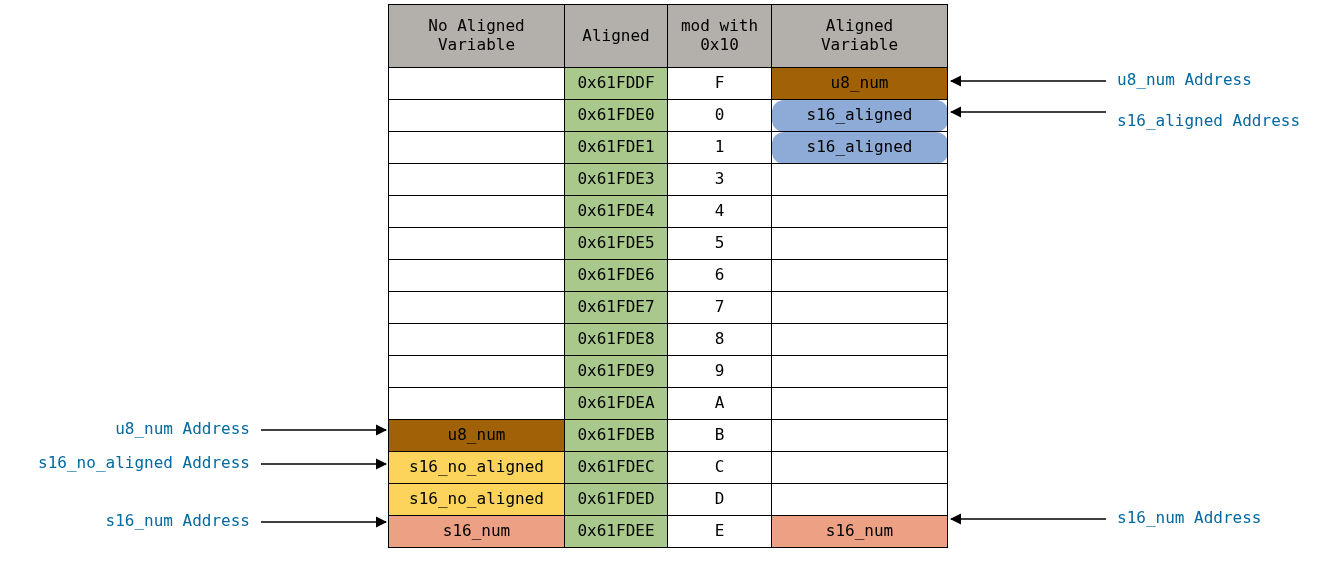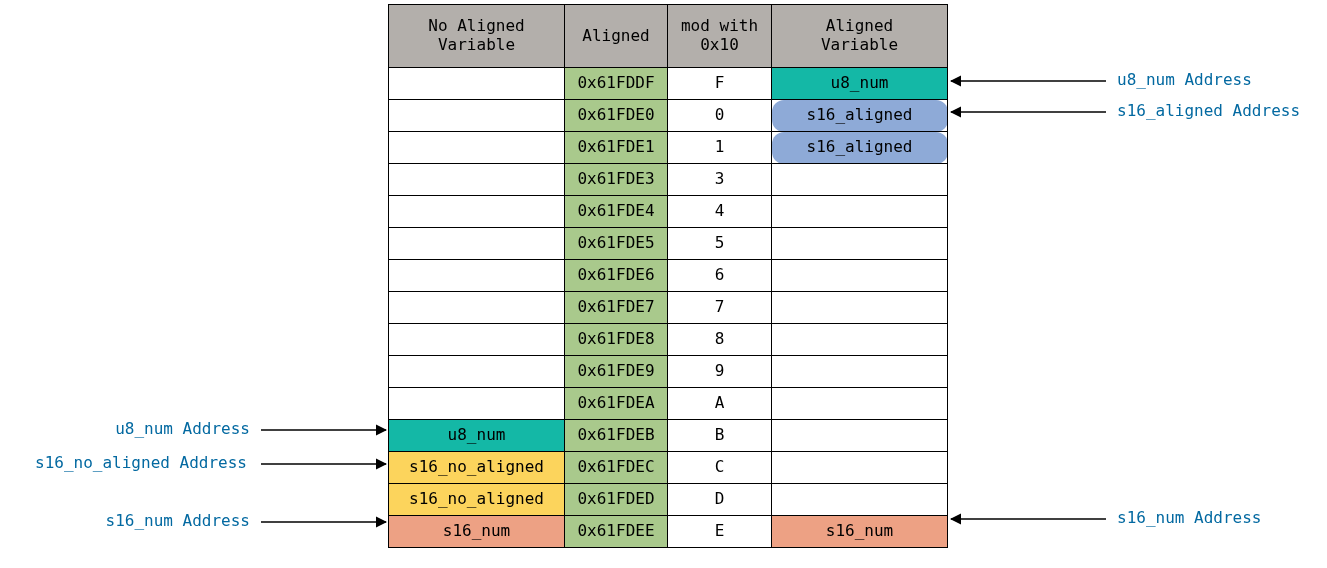--- a/index.html
+++ b/index.html
@@ -39,21 +39,21 @@
     height: 62px;
     vertical-align: middle;
   }
   .col-noaligned { width: 175px; }
   .col-address   { width: 102px; }
   .col-mod       { width: 103px; }
   .col-aligned   { width: 175px; }
 
   .c-none   { background: #ffffff; }
   .c-green  { background: #a9c98c; }
-  .c-cream  { background: #14b8a6; margin-left: 42px; }
+  .c-cream  { background: #a16207; margin-left: 42px; }
   .c-blue   { background: #8eaad7; border-radius: 12px; }
   .c-yellow { background: #fcd45c; margin-left: 19px; }
   .c-salmon { background: #eda184; }
 
   .hdr-line { display: block; text-align: center; }
 
   
   .annotation {
     position: absolute;
     font-size: 16px;
@@ -181,21 +181,21 @@
       <tr>
         <td class="col-noaligned c-salmon">s16_num</td>
         <td class="col-address c-green">0x61FDEE</td>
         <td class="col-mod c-none">E</td>
         <td class="col-aligned c-salmon">s16_num</td>
       </tr>
     </tbody>
 </table>
 
 <div class="annotation ann-left" style="left:0px; top:421px; width:250px;">u8_num Address</div>
-<div class="annotation ann-left" style="left:16px; top:455px; width:250px;text-align:center;">s16_no_aligned Address</div>
+<div class="annotation ann-left" style="left:0px; top:455px; width:250px;">s16_no_aligned Address</div>
 <div class="annotation ann-left" style="left:0px; top:513px; width:250px;">s16_num Address</div>
 
 <svg class="arrow-svg" style="left:0px; top:0px;" width="1327" height="568">
   <defs>
     <marker id="arrR" viewBox="0 0 10 10" refX="9" refY="5" markerWidth="7" markerHeight="7" orient="auto-start-reverse">
       <path d="M 0 0 L 10 5 L 0 10 z" fill="#000000"></path>
     </marker>
     <marker id="arrL" viewBox="0 0 10 10" refX="9" refY="5" markerWidth="7" markerHeight="7" orient="auto-start-reverse">
       <path d="M 0 0 L 10 5 L 0 10 z" fill="#000000"></path>
     </marker>
@@ -204,14 +204,14 @@
   <line x1="261" y1="430" x2="386" y2="430" stroke="#000000" stroke-width="1.6" marker-end="url(#arrR)"></line>
   <line x1="261" y1="464" x2="386" y2="464" stroke="#000000" stroke-width="1.6" marker-end="url(#arrR)"></line>
   <line x1="261" y1="522" x2="386" y2="522" stroke="#000000" stroke-width="1.6" marker-end="url(#arrR)"></line>
 
   <line x1="1106" y1="81" x2="951" y2="81" stroke="#000000" stroke-width="1.6" marker-end="url(#arrL)"></line>
   <line x1="1106" y1="112" x2="951" y2="112" stroke="#000000" stroke-width="1.6" marker-end="url(#arrL)"></line>
   <line x1="1106" y1="519" x2="951" y2="519" stroke="#000000" stroke-width="1.6" marker-end="url(#arrL)"></line>
 </svg>
 
 <div class="annotation ann-right" style="left:1117px; top:72px;">u8_num Address</div>
-<div class="annotation ann-right" style="left:1117px; top:103px;text-align:center;">s16_aligned Address</div>
+<div class="annotation ann-right" style="left:1117px; top:113px;text-align:center;">s16_aligned Address</div>
 <div class="annotation ann-right" style="left:1117px; top:510px;">s16_num Address</div>
 
 </body></html>

